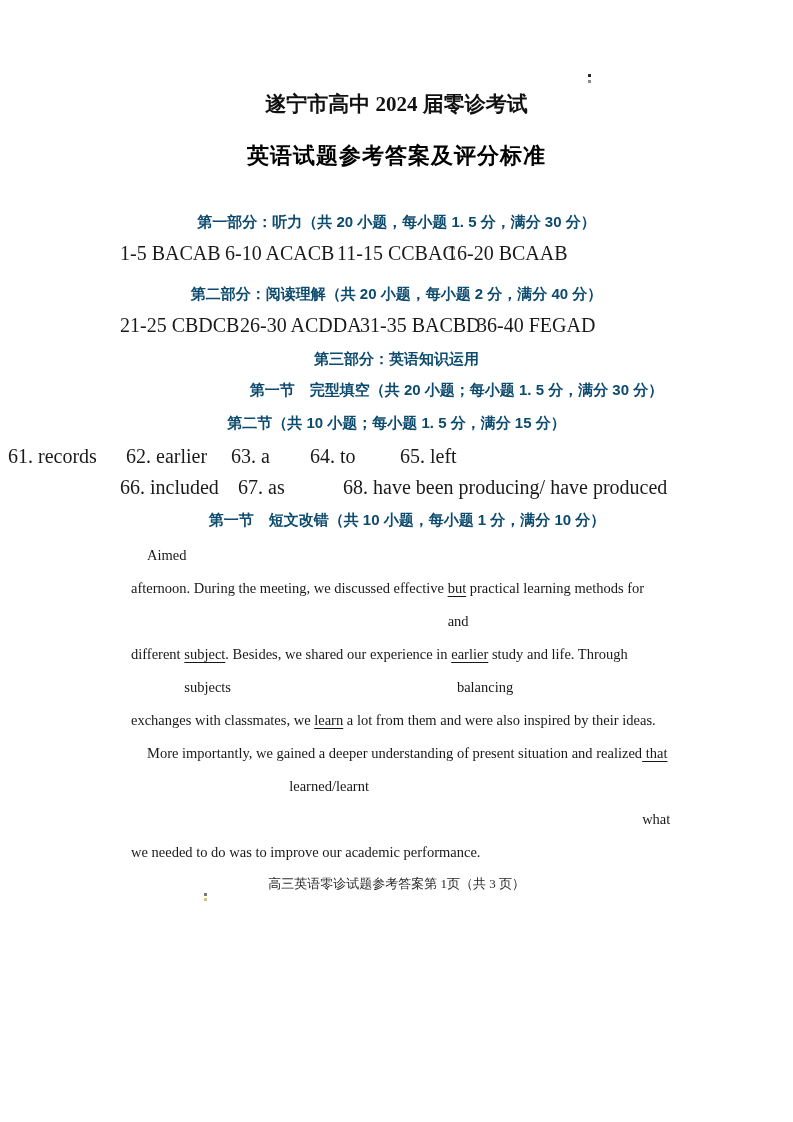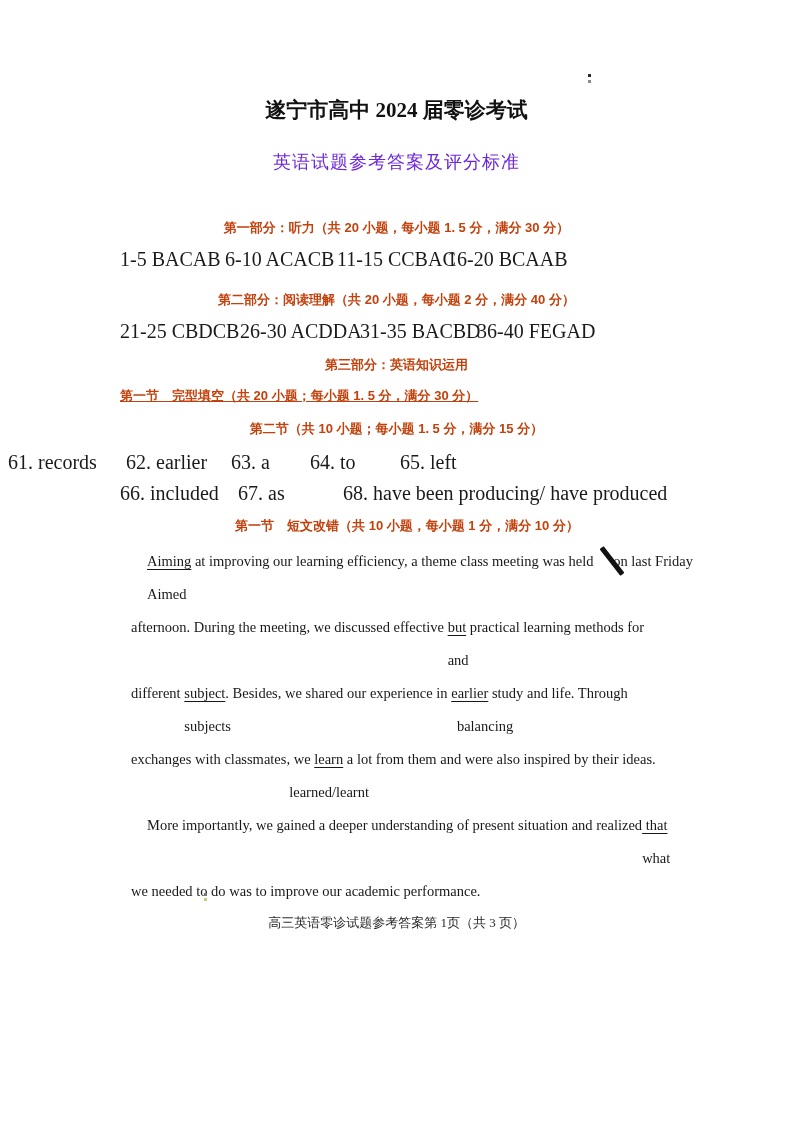--- a/index.html
+++ b/index.html
@@ -12,39 +12,39 @@
     font-family:"Liberation Serif", serif;
     overflow:hidden;
     box-sizing:border-box;
     padding-top:82px;
   }
   
   .artifact-colon{position:absolute;left:588px;top:74px;width:3px;height:3px;background:#2a2a2a;box-shadow:0 6px 0 #8a8a8a;}
   .artifact-dot{position:absolute;left:204px;top:893px;width:3px;height:3px;background:#777;box-shadow:0 5px 0 #cfc97e;}
 
   .title{
-    margin:16px;text-align:center;
+    margin:10px;text-align:center;
     font-family:"Liberation Serif", serif;
     font-size:21px;font-weight:bold;line-height:24px;color:#111;
   }
   .subtitle{
     margin:25px 0 0 0;text-align:center;
     font-family:"Liberation Sans", sans-serif;
-    font-size:18px;font-weight:normal;line-height:30px;color:#6d28d9;
+    font-size:22px;font-weight:bold;line-height:30px;color:#000000;
     letter-spacing:1px;
   }
   .h{
     font-family:"Liberation Sans", sans-serif;
-    font-weight:bold;font-size:13px;line-height:20px;color:#c2410c;
+    font-weight:bold;font-size:15px;line-height:20px;color:#0c4a6e;
     text-align:center;margin:0;
   }
   .h-part1{margin-top:41px;}
   .h-part2{margin-top:21px;}
   .h-part3{margin-top:14px;}
-  .h-sec1{margin-top:11px;text-align:left;padding-left:120px;text-decoration:underline;}
+  .h-sec1{margin-top:11px;text-align:center;padding-left:120px;}
   .h-sec2{margin-top:13px;}
   .h-corr{margin-top:13px;padding-left:21px;}
 
   .ans-row{
     padding-left:120px;margin-top:11px;
     font-size:20px;line-height:20px;white-space:nowrap;color:#1a1a1a;
   }
   .ans-row span{display:inline-block;}
   .row1{margin-top:11px;} .row1 span:nth-child(1){width:105px}.row1 span:nth-child(2){width:112px}.row1 span:nth-child(3){width:110px}
   .row2 span:nth-child(1){width:120px}.row2 span:nth-child(2){width:120px}.row2 span:nth-child(3){width:117px}
@@ -103,33 +103,32 @@
     <span>61. records</span><span>62. earlier</span><span>63. a</span><span>64. to</span><span>65. left</span>
   </div>
   <div class="ans-row row66">
     <span>66. included</span><span>67. as</span><span>68. have been producing/ have produced</span>
   </div>
 
   <p class="h h-corr">第一节　短文改错（共 10 小题，每小题 1 分，满分 10 分）</p>
 
   <div class="passage">
 
-    <p class="pline indent"><span class="wrong">Aiming</span><span> at improving our learning efficiency, a theme class meeting was held </span><span class="strike">on</span><span> last Friday</span></p>
     <p class="pline fixline indent"><span>Aimed</span></p>
 
     <p class="pline"><span>afternoon. During the meeting, we discussed effective </span><span class="wrong">but</span><span> practical learning methods for</span></p>
     <p class="pline fixline"><span class="ghost">afternoon. During the meeting, we discussed effective </span><span>and</span></p>
 
     <p class="pline"><span>different </span><span class="wrong">subject</span><span>. Besides, we shared our experience in </span><span class="wrong">earlier</span><span> study and life. Through</span></p>
     <p class="pline fixline"><span class="ghost">different </span><span>subjects</span><span class="ghost">. Besides, we shared our experience in </span><span>balancing</span></p>
 
     <p class="pline"><span>exchanges with classmates, we </span><span class="wrong">learn</span><span> a lot from them and were also inspired by their ideas.</span></p>
+    <p class="pline indent"><span>More importantly, we gained a deeper understanding of present situation and realized</span><span class="wrong"> that</span></p>
+
     <p class="pline fixline"><span class="ghost">exchanges with classmates, we </span><span class="shift-left">learned/learnt</span></p>
-
-    <p class="pline indent"><span>More importantly, we gained a deeper understanding of present situation and realized</span><span class="wrong"> that</span></p>
     <p class="pline fixline indent"><span class="ghost">More importantly, we gained a deeper understanding of present situation and realized</span><span>what</span></p>
 
     <p class="pline"><span>we needed to do was to improve our academic performance.</span></p>
 
   </div>
 
   <p class="footer">高三英语零诊试题参考答案第 1页（共 3 页）</p>
 
 </div>
 

